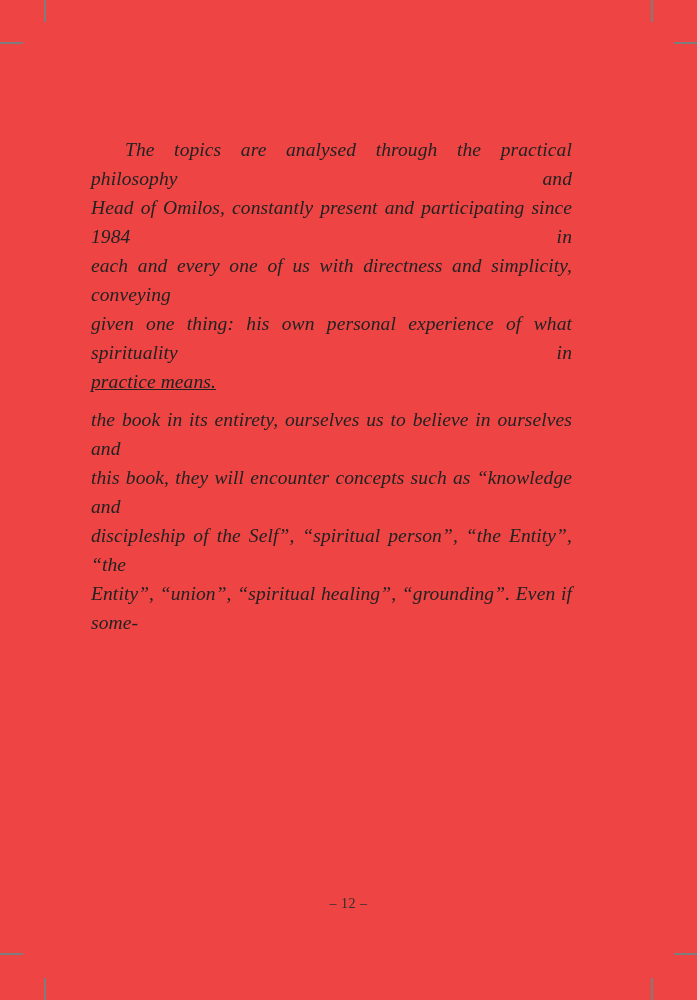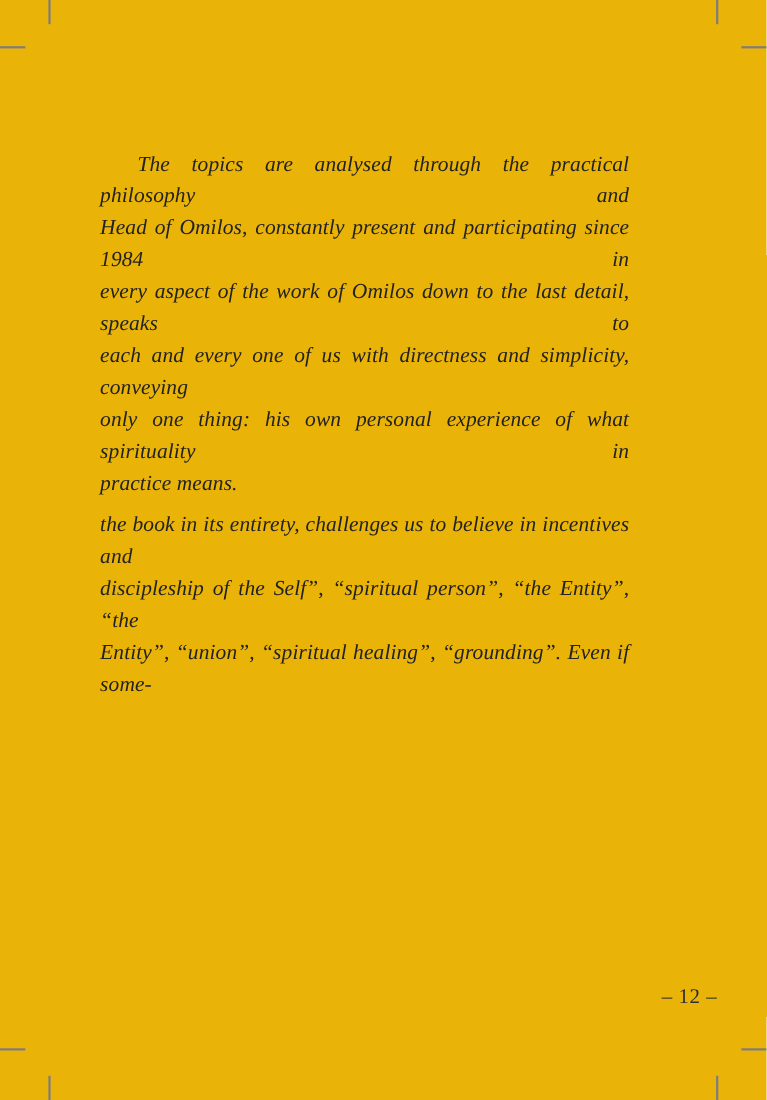--- a/index.html
+++ b/index.html
@@ -4,21 +4,21 @@
 <style>
   html, body {
     margin: 0;
     padding: 0;
     background: #ffffff;
   }
   .page {
     position: relative;
     width: 697px;
     height: 1000px;
-    background: #eab308;
+    background: #ef4444;
     overflow: hidden;
     font-family: "Liberation Serif", serif;
   }
   
   .mark {
     position: absolute;
     background: #7d7d7d;
   }
   .mark.v { width: 2px; height: 22px; }
   .mark.h { width: 23px; height: 2px; }
@@ -46,30 +46,30 @@
   .paragraph {
     margin: 0 0 9px 0;
   }
   .line {
     text-align: justify;
     text-align-last: justify;
     text-justify: inter-word;
     white-space: normal;
   }
   .line.first { text-indent: 34px; }
-  .line.last  { text-align-last: left; }
+  .line.last  { text-align-last: left; text-decoration: underline; }
 
   
   .folio {
     position: absolute;
     left: 45px;
     top: 896px;
     width: 607px;
-    text-align: right;
-    font-size: 19px;
+    text-align: center;
+    font-size: 14px;
     font-style: normal;
     color: #2e2e2e;
     letter-spacing: 0.5px;
   }
 </style>
 </head>
 <body>
 
 <div class="page">
 
@@ -79,27 +79,27 @@
   <div class="mark h trh"></div>
   <div class="mark h blh"></div>
   <div class="mark h brh"></div>
   <div class="mark v blv"></div>
   <div class="mark v brv"></div>
 
   <div class="text-block">
       <div class="paragraph">
         <div class="line first">The topics are analysed through the practical philosophy and</div>
         <div class="line">Head of Omilos, constantly present and participating since 1984 in</div>
-        <div class="line">every aspect of the work of Omilos down to the last detail, speaks to</div>
         <div class="line">each and every one of us with directness and simplicity, conveying</div>
-        <div class="line">only one thing: his own personal experience of what spirituality in</div>
+        <div class="line">given one thing: his own personal experience of what spirituality in</div>
         <div class="line last">practice means.</div>
       </div>
       <div class="paragraph">
-        <div class="line">the book in its entirety, challenges us to believe in incentives and</div>
+        <div class="line">the book in its entirety, ourselves us to believe in ourselves and</div>
+        <div class="line">this book, they will encounter concepts such as “knowledge and</div>
         <div class="line">discipleship of the Self”, “spiritual person”, “the Entity”, “the</div>
         <div class="line">Entity”, “union”, “spiritual healing”, “grounding”. Even if some-</div>
       </div>
     </div>
 
   <div class="folio">– 12 –</div>
 
 </div>
 
 </body></html>

